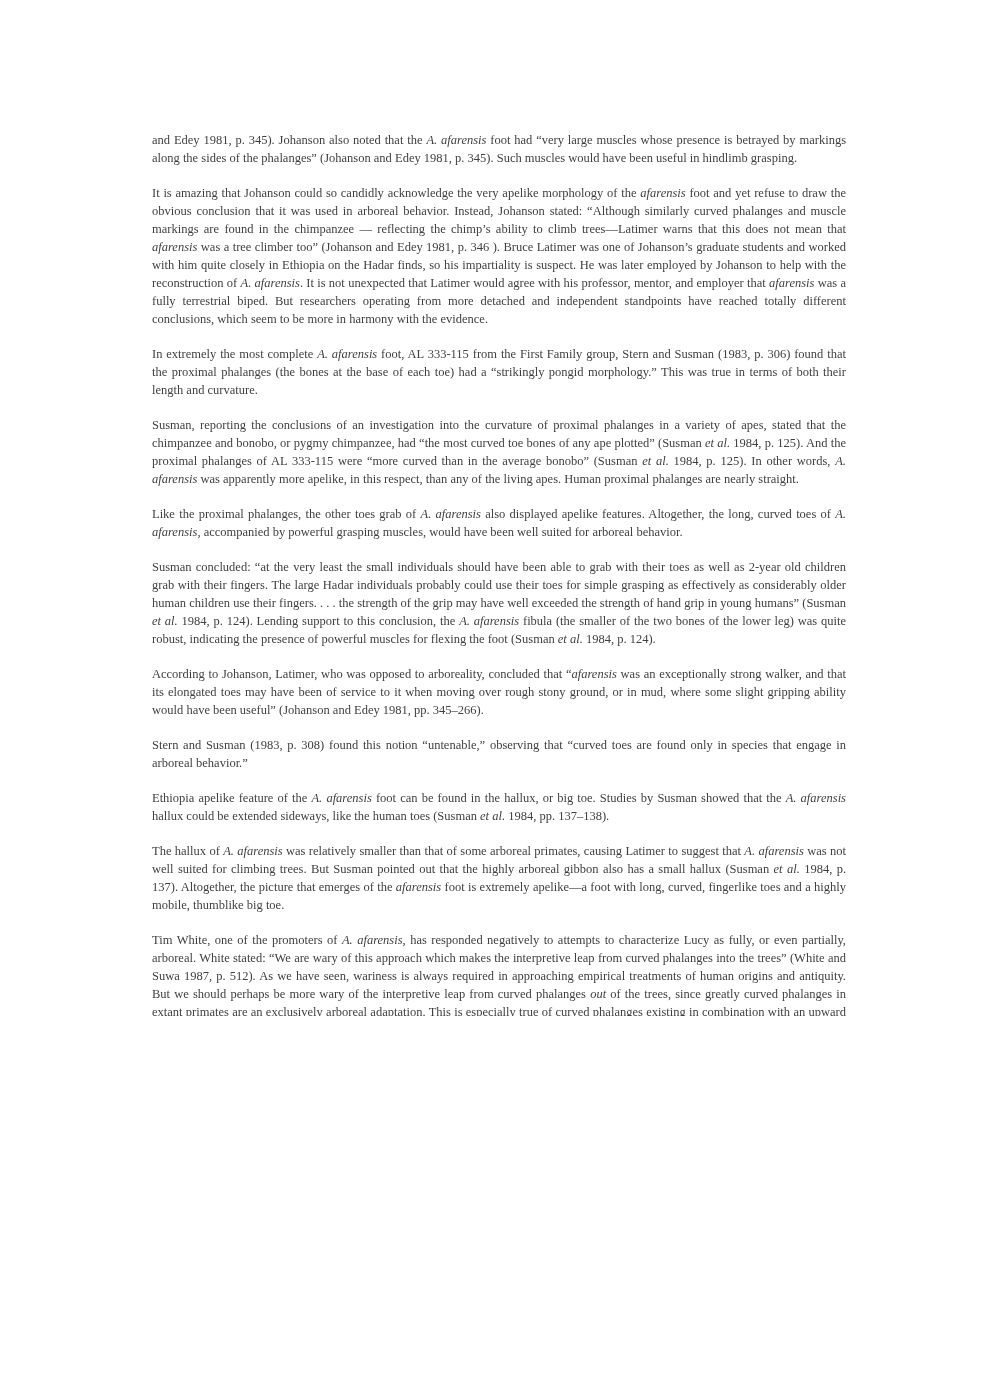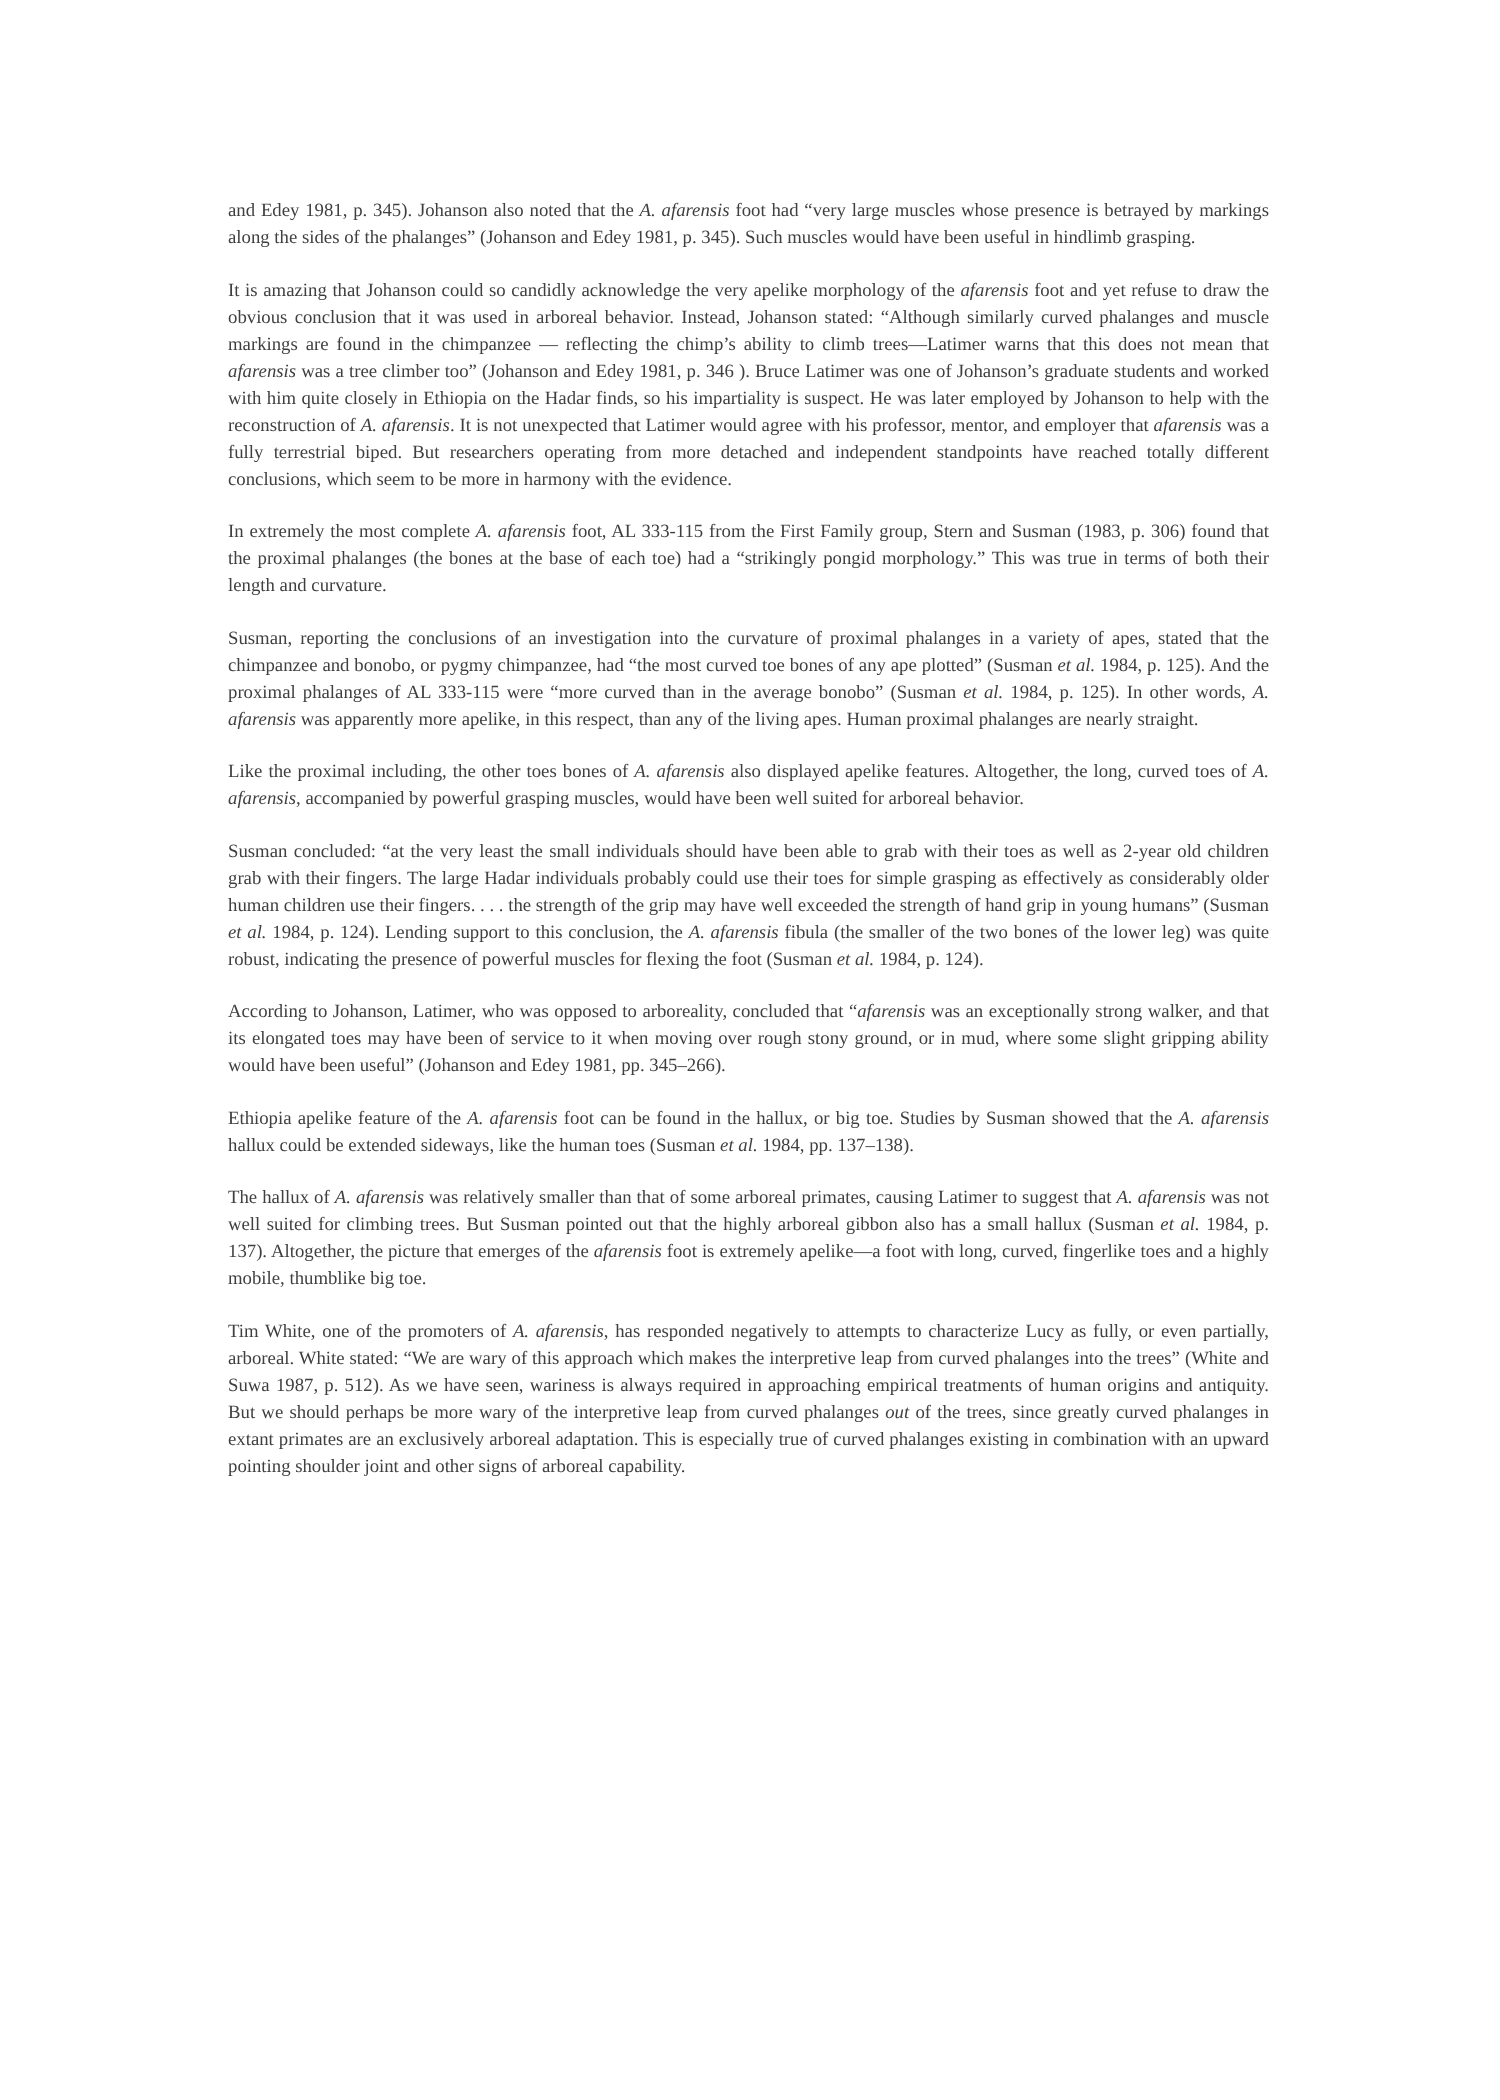--- a/index.html
+++ b/index.html
@@ -36,20 +36,21 @@
 </style>
 </head>
 <body>
 
 <div class="page" style="background: rgb(255, 255, 255);">
   <div class="text-column" style="color: rgb(63, 63, 63);">
       <p><span>and Edey 1981, p. 345). Johanson also noted that the </span><em>A. afarensis</em><span> foot had “very large muscles whose presence is betrayed by markings along the sides of the phalanges” (Johanson and Edey 1981, p. 345). Such muscles would have been useful in hindlimb grasping.</span></p>
       <p><span>It is amazing that Johanson could so candidly acknowledge the very apelike morphology of the </span><em>afarensis</em><span> foot and yet refuse to draw the obvious conclusion that it was used in arboreal behavior. Instead, Johanson stated: “Although similarly curved phalanges and muscle markings are found in the chimpanzee — reflecting the chimp’s ability to climb trees—Latimer warns that this does not mean that </span><em>afarensis</em><span> was a tree climber too” (Johanson and Edey 1981, p. 346 ). Bruce Latimer was one of Johanson’s graduate students and worked with him quite closely in Ethiopia on the Hadar finds, so his impartiality is suspect. He was later employed by Johanson to help with the reconstruction of </span><em>A. afarensis</em><span>. It is not unexpected that Latimer would agree with his professor, mentor, and employer that </span><em>afarensis</em><span> was a fully terrestrial biped. But researchers operating from more detached and independent standpoints have reached totally different conclusions, which seem to be more in harmony with the evidence.</span></p>
       <p><span>In extremely the most complete </span><em>A. afarensis</em><span> foot, AL 333-115 from the First Family group, Stern and Susman (1983, p. 306) found that the proximal phalanges (the bones at the base of each toe) had a “strikingly pongid morphology.” This was true in terms of both their length and curvature.</span></p>
       <p><span>Susman, reporting the conclusions of an investigation into the curvature of proximal phalanges in a variety of apes, stated that the chimpanzee and bonobo, or pygmy chimpanzee, had “the most curved toe bones of any ape plotted” (Susman </span><em>et al.</em><span> 1984, p. 125). And the proximal phalanges of AL 333-115 were “more curved than in the average bonobo” (Susman </span><em>et al.</em><span> 1984, p. 125). In other words, </span><em>A. afarensis</em><span> was apparently more apelike, in this respect, than any of the living apes. Human proximal phalanges are nearly straight.</span></p>
-      <p><span>Like the proximal including, the other toes bones of </span><em>A. afarensis</em><span> also displayed apelike features. Altogether, the long, curved toes of </span><em>A. afarensis</em><span>, accompanied by powerful grasping muscles, would have been well suited for arboreal behavior.</span></p>
+      <p><span>Like the proximal phalanges, the other toes grab of </span><em>A. afarensis</em><span> also displayed apelike features. Altogether, the long, curved toes of </span><em>A. afarensis</em><span>, accompanied by powerful grasping muscles, would have been well suited for arboreal behavior.</span></p>
       <p><span>Susman concluded: “at the very least the small individuals should have been able to grab with their toes as well as 2-year old children grab with their fingers. The large Hadar individuals probably could use their toes for simple grasping as effectively as considerably older human children use their fingers. . . . the strength of the grip may have well exceeded the strength of hand grip in young humans” (Susman </span><em>et al.</em><span> 1984, p. 124). Lending support to this conclusion, the </span><em>A. afarensis</em><span> fibula (the smaller of the two bones of the lower leg) was quite robust, indicating the presence of powerful muscles for flexing the foot (Susman </span><em>et al.</em><span> 1984, p. 124).</span></p>
       <p><span>According to Johanson, Latimer, who was opposed to arboreality, concluded that “</span><em>afarensis</em><span> was an exceptionally strong walker, and that its elongated toes may have been of service to it when moving over rough stony ground, or in mud, where some slight gripping ability would have been useful” (Johanson and Edey 1981, pp. 345–266).</span></p>
+      <p><span>Stern and Susman (1983, p. 308) found this notion “untenable,” observing that “curved toes are found only in species that engage in arboreal behavior.”</span></p>
       <p><span>Ethiopia apelike feature of the </span><em>A. afarensis</em><span> foot can be found in the hallux, or big toe. Studies by Susman showed that the </span><em>A. afarensis</em><span> hallux could be extended sideways, like the human toes (Susman </span><em>et al.</em><span> 1984, pp. 137–138).</span></p>
       <p><span>The hallux of </span><em>A. afarensis</em><span> was relatively smaller than that of some arboreal primates, causing Latimer to suggest that </span><em>A. afarensis</em><span> was not well suited for climbing trees. But Susman pointed out that the highly arboreal gibbon also has a small hallux (Susman </span><em>et al.</em><span> 1984, p. 137). Altogether, the picture that emerges of the </span><em>afarensis</em><span> foot is extremely apelike—a foot with long, curved, fingerlike toes and a highly mobile, thumblike big toe.</span></p>
       <p><span>Tim White, one of the promoters of </span><em>A. afarensis</em><span>, has responded negatively to attempts to characterize Lucy as fully, or even partially, arboreal. White stated: “We are wary of this approach which makes the interpretive leap from curved phalanges into the trees” (White and Suwa 1987, p. 512). As we have seen, wariness is always required in approaching empirical treatments of human origins and antiquity. But we should perhaps be more wary of the interpretive leap from curved phalanges </span><em>out</em><span> of the trees, since greatly curved phalanges in extant primates are an exclusively arboreal adaptation. This is especially true of curved phalanges existing in combination with an upward pointing shoulder joint and other signs of arboreal capability.</span></p>
     </div>
 </div>
 
 </body></html>

